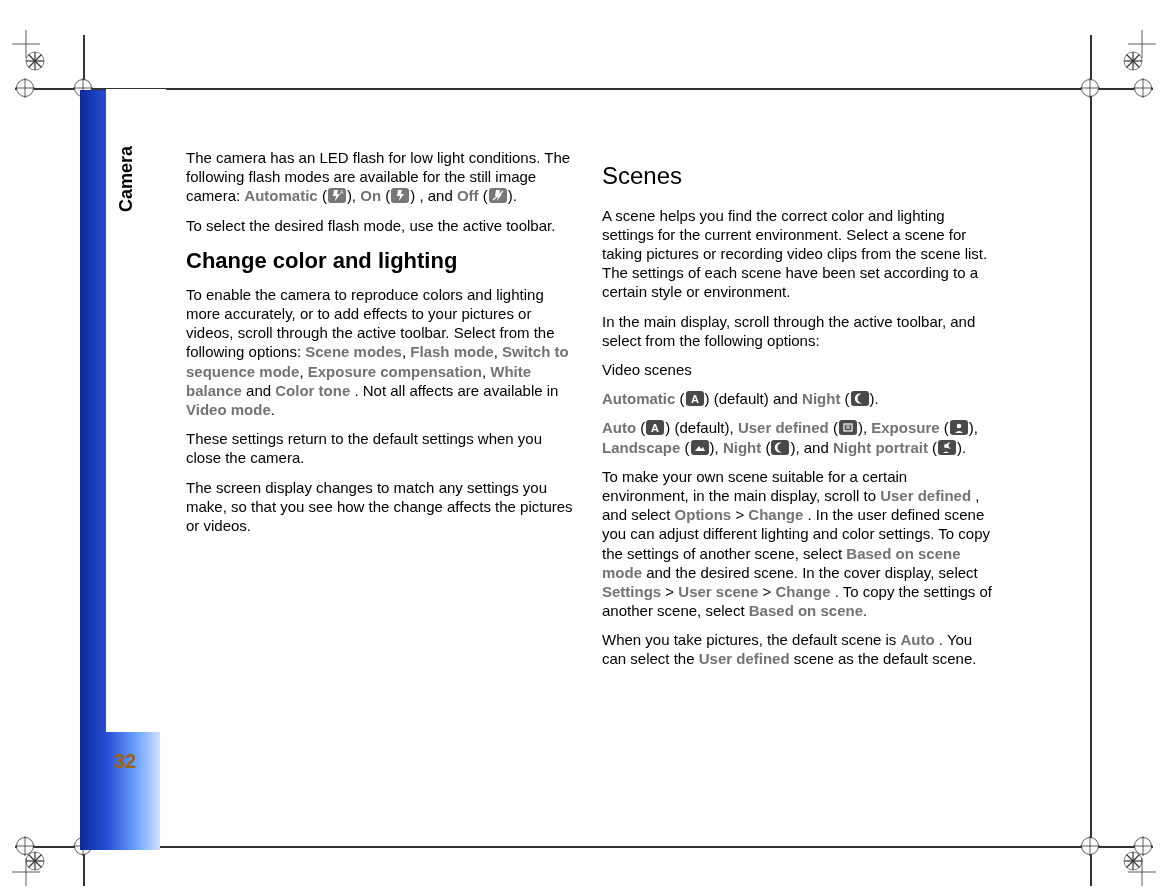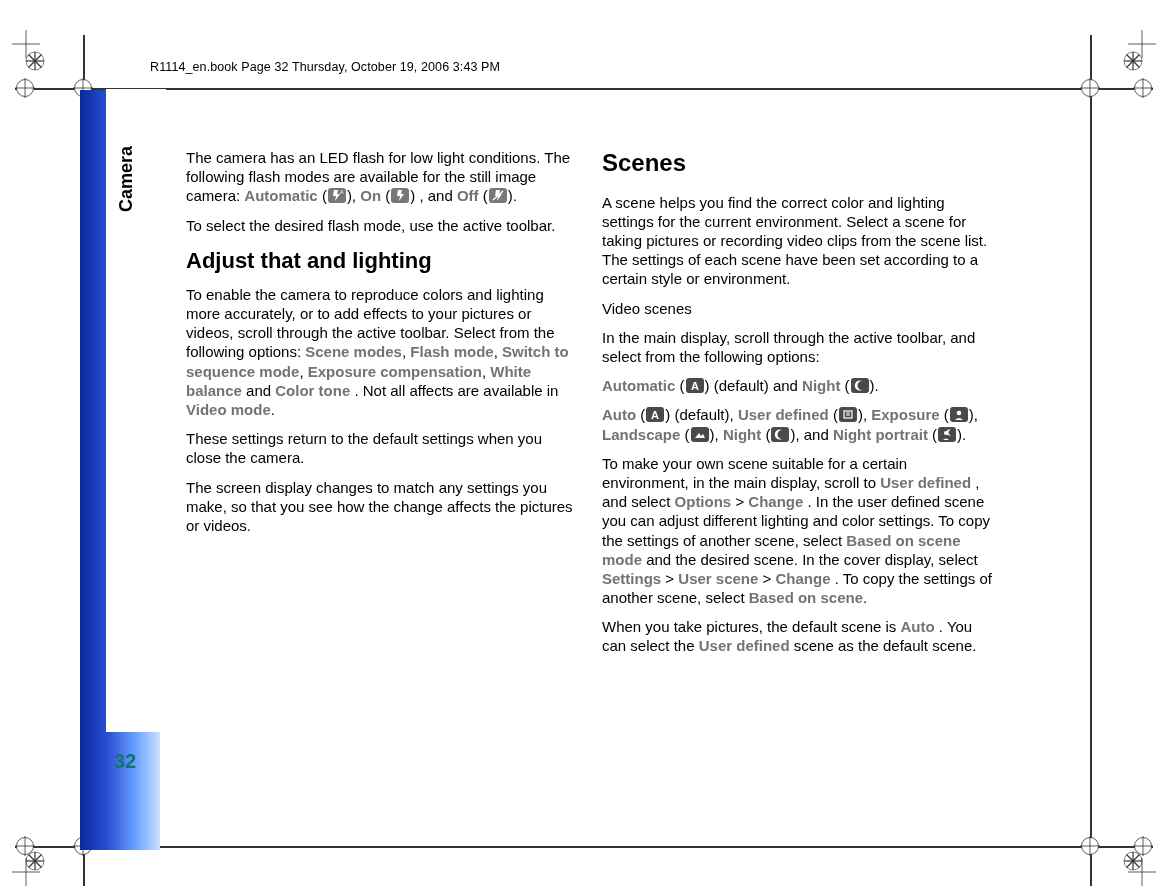--- a/index.html
+++ b/index.html
@@ -58,43 +58,43 @@
     top: 212px;
     transform: rotate(-90deg);
     transform-origin: left top;
     font-weight: 700;
     font-size: 18px;
   }
   .page-num {
     position: absolute;
     left: 114px;
     top: 750px;
-    color: #0f766e;
+    color: #a16207;
     font-weight: 700;
     font-size: 20px;
   }
   .col {
     position: absolute;
     top: 148px;
     width: 390px;
     line-height: 1.28;
     font-size: 15px;
   }
   .col.left { left: 186px; }
   .col.right { left: 602px; }
   p { margin: 0 0 10px 0; }
   h2 {
     font-size: 22px;
     font-weight: 700;
     margin: 12px 0 10px 0;
   }
   h3.scenes {
     font-size: 24px;
-    font-weight: 700;
-    margin: 0 0 14px 0;
+    font-weight: 400;
+    margin: 13px 0 14px 0;
   }
   .ui { color: #737373; font-weight: 700; }
   .icon-box {
     display: inline-block;
     width: 18px;
     height: 15px;
     background: #4a4a4a;
     border-radius: 3px;
     vertical-align: -2px;
     position: relative;
@@ -229,21 +229,20 @@
       </svg>
     </div>
 <div class="crosshair" style="right:15px; top:836px;">
       <svg width="20" height="20" viewBox="0 0 20 20">
         <circle cx="10" cy="10" r="8.5" fill="#fff" stroke="#333" stroke-width="0.8"></circle>
         <line x1="10" y1="0" x2="10" y2="20" stroke="#333" stroke-width="0.8"></line>
         <line x1="0" y1="10" x2="20" y2="10" stroke="#333" stroke-width="0.8"></line>
       </svg>
     </div>
 
-<div class="header-line">R1114_en.book  Page 32  Thursday, October 19, 2006  3:43 PM</div>
 
 <div class="side-tab"></div>
 <div class="side-white"></div>
 <div class="side-label2">Camera</div>
 <div class="page-num">32</div>
 
 <div class="col left">
   <p>
     <span>The camera has an LED flash for low light conditions. The following flash modes are available for the still image camera: </span>
     <span class="ui">Automatic</span>
@@ -257,21 +256,21 @@
           </svg></span><span>)</span>
     <span>, and </span>
     <span class="ui">Off</span>
     <span> (</span><span class="icon-box light"><svg viewBox="0 0 14 13">
             <path d="M5 1 L4 7 H7 L6 12 L11 5 H8 L9 1 Z" fill="#fff"></path>
             <line x1="2" y1="11" x2="12" y2="2" stroke="#fff" stroke-width="1.4"></line>
           </svg></span><span>).</span>
   </p>
   <p>To select the desired flash mode, use the active toolbar.</p>
 
-  <h2>Adjust that and lighting</h2>
+  <h2>Change color and lighting</h2>
 
   <p>
     <span>To enable the camera to reproduce colors and lighting more accurately, or to add effects to your pictures or videos, scroll through the active toolbar. Select from the following options: </span>
     <span class="ui">Scene modes</span><span class="sep">, </span>
     <span class="ui">Flash mode</span><span class="sep">, </span>
     <span class="ui">Switch to sequence mode</span><span class="sep">, </span>
     <span class="ui">Exposure compensation</span><span class="sep">, </span>
     <span class="ui">White balance</span>
     <span> and </span>
     <span class="ui">Color tone</span>
@@ -279,22 +278,22 @@
     <span class="ui">Video mode</span><span>.</span>
   </p>
 
   <p>These settings return to the default settings when you close the camera.</p>
   <p>The screen display changes to match any settings you make, so that you see how the change affects the pictures or videos.</p>
 </div>
 
 <div class="col right">
   <h3 class="scenes">Scenes</h3>
   <p>A scene helps you find the correct color and lighting settings for the current environment. Select a scene for taking pictures or recording video clips from the scene list. The settings of each scene have been set according to a certain style or environment.</p>
+  <p>In the main display, scroll through the active toolbar, and select from the following options:</p>
   <p>Video scenes</p>
-  <p>In the main display, scroll through the active toolbar, and select from the following options:</p>
   <p>
     <span class="ui">Automatic</span>
     <span> (</span><span class="icon-box"><svg viewBox="0 0 14 13">
             <text x="3" y="11" font-size="11" font-weight="700" fill="#fff">A</text>
           </svg></span><span>)</span>
     <span> (default) and </span>
     <span class="ui">Night</span>
     <span> (</span><span class="icon-box"><svg viewBox="0 0 14 13">
             <path d="M9 2 A5 5 0 1 0 9 11 A4 4 0 1 1 9 2 Z" fill="#fff"></path>
           </svg></span><span>).</span>

